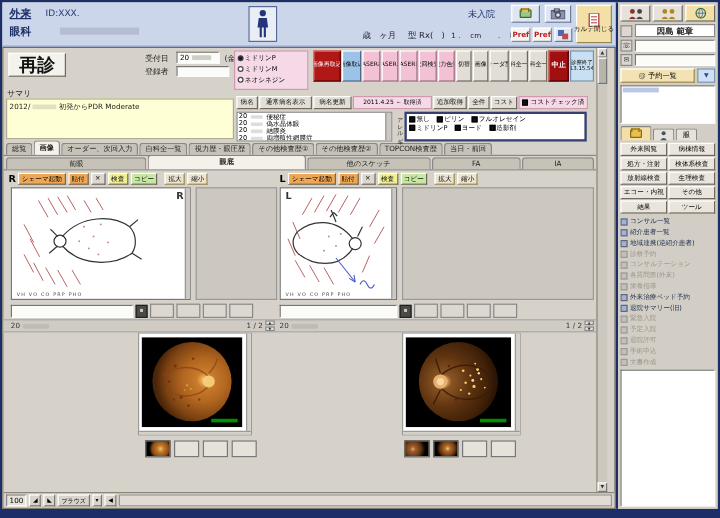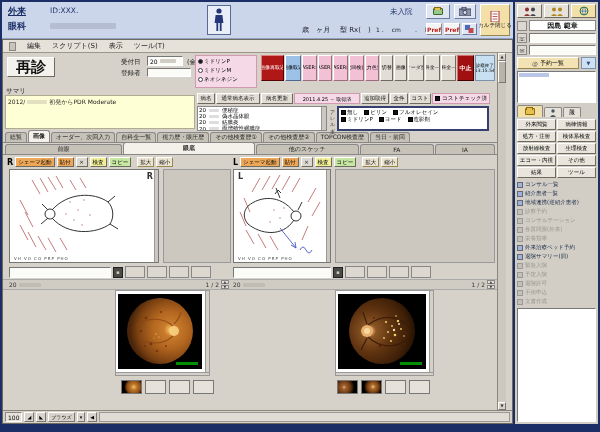--- a/index.html
+++ b/index.html
@@ -154,21 +154,21 @@
 <body>
 
 <div class="screen">
 <div class="app">
 
   <div class="left-col">
 
     <div class="patient-header">
       <span class="ph-abs dept u" style="left:6px;top:3px">外来</span>
       <span class="ph-abs dept" style="left:6px;top:18px">眼科</span>
-      <span class="ph-abs small-navy" style="left:48px;top:4px">ID:XXX.</span>
+      <span class="ph-abs small-navy" style="left:36px;top:4px">ID:XXX.</span>
       <span class="ph-abs blur" style="left:48px;top:21px;width:66px"></span>
       <div class="ph-abs person-btn" style="left:205px;top:3px">
         <svg width="12" height="24" viewBox="0 0 12 24">
           <circle cx="6" cy="3" r="2.6" fill="#26357a"></circle>
           <path d="M2.6 7 L9.4 7 L10.4 15 L8.6 15 L8.6 23 L6.8 23 L6.8 15 L5.2 15 L5.2 23 L3.4 23 L3.4 15 L1.6 15 Z" fill="#26357a"></path>
         </svg>
       </div>
       <span class="ph-abs small-navy" style="left:388px;top:5px">未入院</span>
       <div class="ph-abs hbtn" style="left:424px;top:2px;width:24px;height:15px">
         <span class="folder-ico" style="background:#9ac88a;border-color:#3a6a2a"></span>
@@ -198,27 +198,20 @@
         <svg width="9" height="8" viewBox="0 0 9 8">
           <rect x="0" y="0" width="5" height="5" fill="#4a6ac0"></rect>
           <rect x="3.5" y="3" width="5" height="5" fill="#c04a4a"></rect>
         </svg>
       </div>
     </div>
 
     <div class="fm-window">
 
 
-      <div class="fm-menu">
-        <span class="menu-grip"></span>
-        <span>編集</span>
-        <span>スクリプト(S)</span>
-        <span>表示</span>
-        <span>ツール(T)</span>
-      </div>
 
       <div class="fm-body">
         <div class="fm-content">
 
           <div class="z-visit">
             <div class="abs b3 revisit" style="left:4px;top:4px;width:48px;height:20px">再診</div>
             <span class="abs lbl" style="left:118px;top:5px">受付日</span>
             <div class="abs sunken fld" style="left:144px;top:3px;width:36px;height:10px">
               <span>20</span>
                   <span class="blur" style="width:16px;height:4px;background:#d0cdc5"></span>

